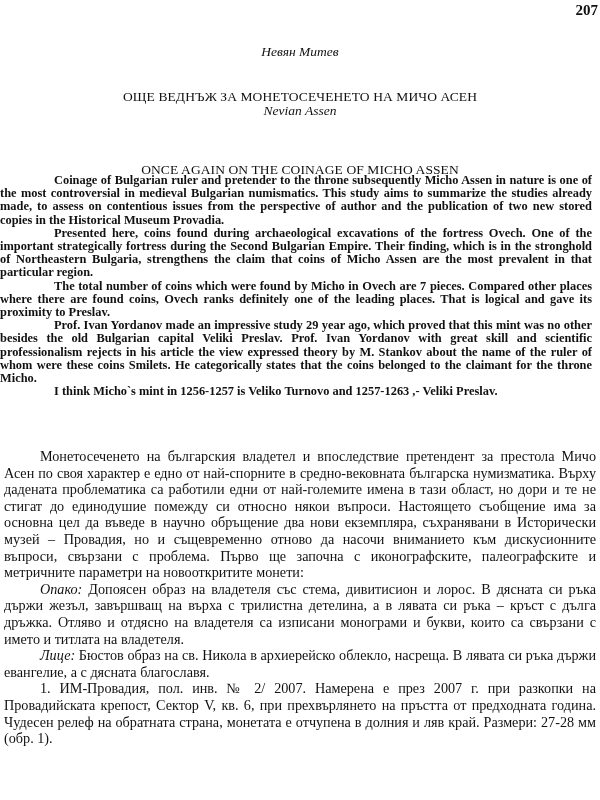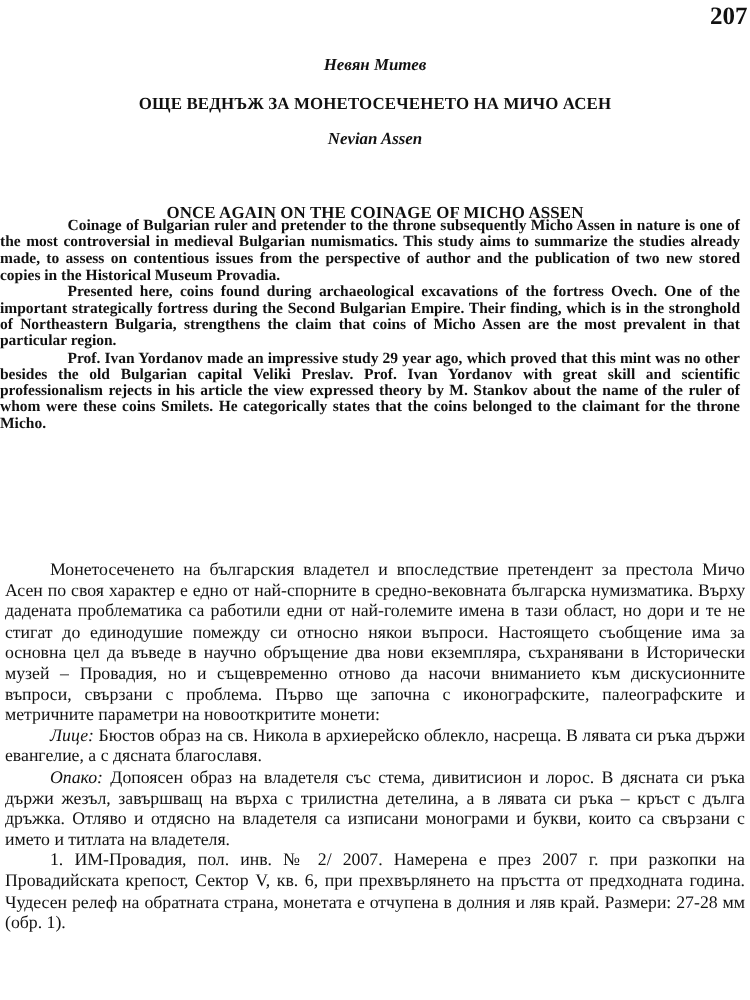--- a/index.html
+++ b/index.html
@@ -1,21 +1,21 @@
 <!DOCTYPE html>
 <html><head>
   <meta charset="utf-8">
   <style>
     html, body { margin: 0; padding: 0; background: #ffffff; }
     body {
       width: 600px; height: 800px; overflow: hidden; position: relative;
       font-family: "Liberation Serif", "DejaVu Serif", serif; color: #111;
     }
-    .page-num { position: absolute; top: 2px; right: 2px; font-size: 20px; font-weight: bold; }
-    .heading { position: absolute; left: 0; width: 600px; text-align: center; font-weight: bold; }
+    .page-num { position: absolute; top: 2px; right: 2px; font-size: 15px; font-weight: bold; }
+    .heading { position: absolute; left: 0; width: 600px; text-align: center; font-weight: normal; }
     .h-author { font-style: italic; font-size: 13.5px; }
     .h-title { font-size: 13.5px; letter-spacing: 0.1px; }
     .abstract {
       position: absolute; left: 0; top: 174px; width: 592px;
       font-size: 12.4px; line-height: 13.2px; text-align: justify; font-weight: bold;
     }
     .abstract p { margin: 0; text-indent: 54px; }
     .abstract p.last { text-indent: 54px; }
     .body-text {
       position: absolute; left: 4px; top: 448px; width: 592px;
@@ -23,28 +23,30 @@
     }
     .body-text p { margin: 0; text-indent: 36px; }
     .em { font-style: italic; }
   </style>
 </head>
 <body>
 
 <div class="page-num">207</div>
 
 <div class="heading h-author" style="top:44px;">Невян Митев</div>
-<div class="heading h-title" style="top:75px;">ОЩЕ ВЕДНЪЖ ЗА МОНЕТОСЕЧЕНЕТО НА МИЧО  АСЕН</div>
+<div class="heading h-title" style="top:89px;">ОЩЕ ВЕДНЪЖ ЗА МОНЕТОСЕЧЕНЕТО НА МИЧО  АСЕН</div>
 <div class="heading h-author" style="top:103px;">Nevian Assen</div>
 <div class="heading h-title" style="top:134px;margin-top:28px;">ONCE AGAIN ON THE COINAGE OF MICHO ASSEN</div>
 
 <div class="abstract">
   <p>Coinage of Bulgarian ruler and pretender to the throne subsequently Micho Assen in nature is one of the most controversial in medieval Bulgarian numismatics. This study aims to summarize the studies already made, to assess on contentious issues from the perspective of author and the publication of two new stored copies in the Historical Museum Provadia.</p>
   <p>Presented here, coins found during archaeological excavations of the fortress Ovech. One of the important strategically fortress during the Second Bulgarian Empire. Their finding, which is in the stronghold of Northeastern Bulgaria, strengthens the claim that coins of Micho Assen are the most prevalent in that particular region.</p>
+  <p>The total number of coins which were found by Micho in Ovech are 7 pieces. Compared other places where there are found coins, Ovech ranks definitely one of the leading places. That is logical and gave its proximity to Preslav.</p>
   <p>Prof. Ivan Yordanov made an impressive study 29 year ago, which proved that this mint  was no other besides the old Bulgarian capital Veliki Preslav. Prof. Ivan Yordanov with great skill and scientific professionalism rejects in his article the view expressed theory by M. Stankov about the name of the ruler of whom were these coins Smilets. He categorically states that the coins belonged to the claimant for the throne Micho.</p>
+  <p class="last">I think Micho`s mint in 1256-1257 is Veliko Turnovo and 1257-1263 ,- Veliki Preslav.</p>
 </div>
 
 <div class="body-text">
   <p>Монетосеченето на българския владетел и впоследствие претендент за престола Мичо Асен по своя характер е едно от най-спорните в средно-вековната българска нумизматика. Върху дадената проблематика са работили едни от най-големите имена в тази област, но дори и те не стигат до единодушие помежду си относно някои въпроси. Настоящето съобщение има за основна цел да въведе в научно обръщение два нови екземпляра, съхранявани в Исторически музей – Провадия, но и същевременно отново да насочи вниманието към дискусионните въпроси, свързани с проблема. Първо ще започна с иконографските, палеографските и метричните параметри на новооткритите монети:</p>
+  <p><span class="em">Опако:</span><span> Допоясен образ на владетеля със стема, дивитисион и лорос. В дясната си ръка държи жезъл, завършващ на върха с трилистна детелина, а в лявата си ръка  – кръст с дълга дръжка. Отляво и отдясно на владетеля са изписани монограми и букви, които са свързани с името и титлата на владетеля.</span></p>
   <p><span class="em">Лице:</span><span> Бюстов образ на св. Никола в архиерейско облекло, насреща. В лявата си ръка държи евангелие, а с дясната благославя.</span></p>
-  <p><span class="em">Опако:</span><span> Допоясен образ на владетеля със стема, дивитисион и лорос. В дясната си ръка държи жезъл, завършващ на върха с трилистна детелина, а в лявата си ръка  – кръст с дълга дръжка. Отляво и отдясно на владетеля са изписани монограми и букви, които са свързани с името и титлата на владетеля.</span></p>
   <p>1. ИМ-Провадия, пол. инв. № 2/ 2007. Намерена е през 2007 г. при разкопки на Провадийската крепост, Сектор V, кв. 6, при прехвърлянето на пръстта от предходната година. Чудесен релеф на обратната страна, монетата е отчупена в долния и ляв край. Размери: 27-28 мм (обр. 1).</p>
 </div>
 
 </body></html>

